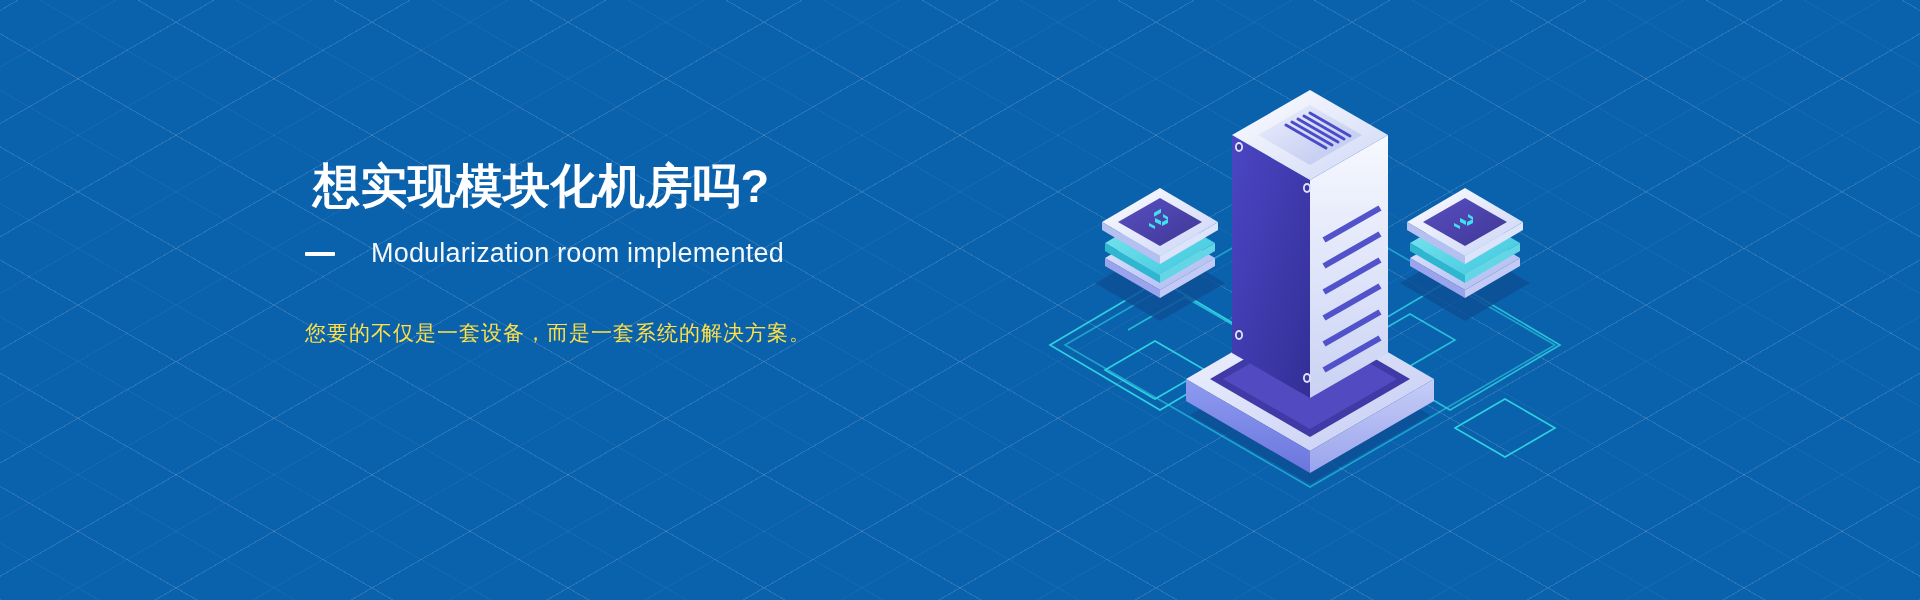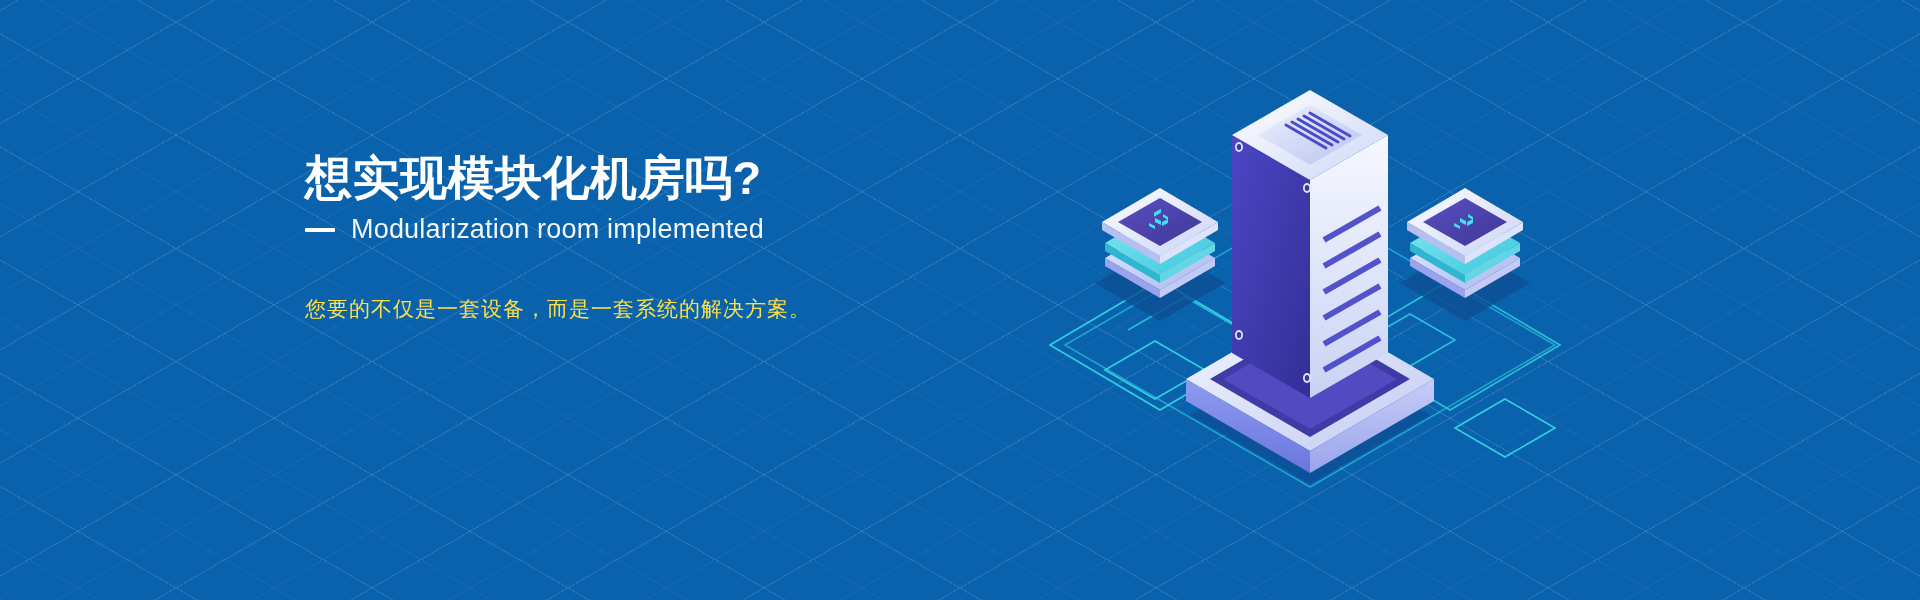--- a/index.html
+++ b/index.html
@@ -29,24 +29,24 @@
     pointer-events:none;
   }
 
   
   .copy{
     position:absolute;left:305px;top:150px;width:760px;
     color:#ffffff;
   }
   .headline{
     font-size:47px;line-height:1.18;font-weight:700;
-    letter-spacing:.5px;color:#ffffff;margin:0;white-space:nowrap;
+    letter-spacing:.5px;color:#ffffff;margin:8px;white-space:nowrap;
   }
   .sub-row{
-    display:flex;align-items:center;gap:16px;margin-top:8px;
+    display:flex;align-items:center;gap:36px;margin-top:24px;
   }
   .sub-dash{
     width:30px;height:4px;background:#ffffff;flex:0 0 auto;border-radius:1px;
   }
   .subhead{
     font-size:27px;line-height:1.2;font-weight:400;color:#f2f7fb;
     letter-spacing:.2px;white-space:nowrap;
   }
   .desc{
     margin-top:46px;font-size:21px;line-height:1.6;

